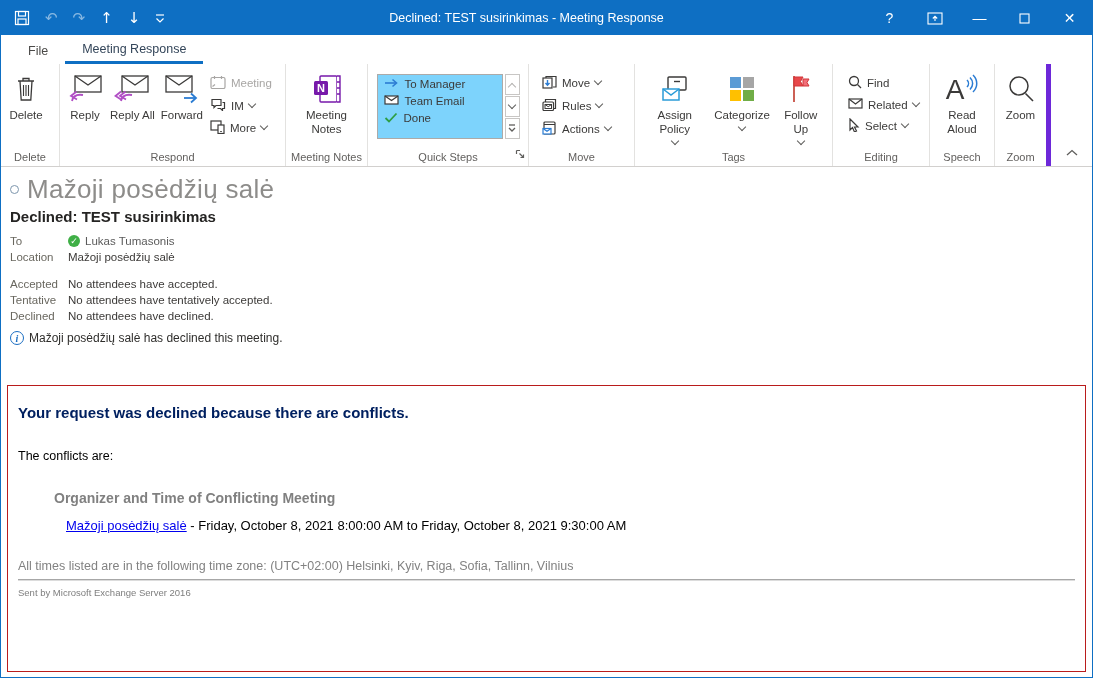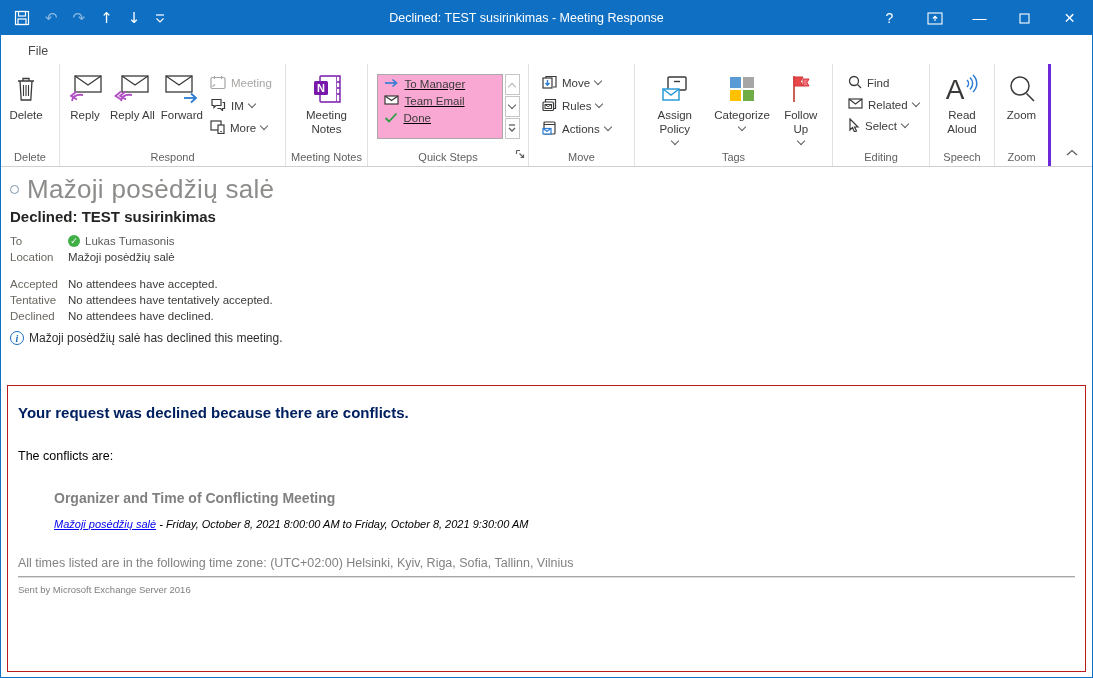--- a/index.html
+++ b/index.html
@@ -34,21 +34,21 @@
   .small-col { display:flex; flex-direction:column; padding-top:7px; gap:5px; }
   .btn-sm { display:flex; align-items:center; gap:5px; font-size:11.5px; color:#3b3a39; padding:1px 4px; white-space:nowrap; }
   .btn-sm.disabled { color:#a8a6a4; }
   .chev { width:6px; height:6px; border-right:1.4px solid #5f5e5c; border-bottom:1.4px solid #5f5e5c;
           transform:rotate(45deg); display:inline-block; margin-top:-4px; flex-shrink:0; }
   .chev.up { transform:rotate(-135deg); margin-top:4px; }
   .chev.lite { border-color:#b5b3b1; }
 
   
   .qs-wrap { display:flex; padding-top:7px; gap:2px; }
-  .qs-box { border:1px solid #acaaa8; width:126px; background:#f9a8d4;text-decoration:underline; }
+  .qs-box { border:1px solid #acaaa8; width:126px; background:#7dd3fc; }
   .qs-item { display:flex; align-items:center; gap:6px; font-size:11.5px; color:#3b3a39; padding:2.5px 6px; }
   .qs-btns { display:flex; flex-direction:column; gap:1px; }
   .qs-btn { width:15px; height:21px; border:1px solid #c8c6c4; display:flex; align-items:center; justify-content:center; background:#fff; }
   .launcher { position:absolute; right:3px; bottom:3px; }
 
   .collapse-btn { position:absolute; right:14px; bottom:6px; }
 
   
   .content { flex:1; position:relative; background:#fff; }
   .msg-header { position:absolute; top:0; left:0; right:0; height:218px; padding-left:9px; }
@@ -72,21 +72,21 @@
   .info-row { margin-top:9px; display:flex; align-items:center; gap:5px; font-size:12px; color:#2f2e2c; }
   .info-ic { width:14px; height:14px; border-radius:50%; border:1.3px solid #1b6ec2; color:#1b6ec2;
              font-size:10px; font-style:italic; font-family:"Liberation Serif",serif; font-weight:bold;
              display:inline-flex; align-items:center; justify-content:center; flex-shrink:0; }
 
   
   .body-box { position:absolute; left:6px; right:6px; top:218px; bottom:5px; border:1px solid #b91c1c; background:#fff; overflow:hidden; }
   .body-heading { margin:18px 16px 0 10px; font-size:15px; font-weight:bold; color:#002060; }
   .body-intro { margin:28px 16px 0 10px; font-size:12.5px; color:#000; }
   .conflict-header { margin:27px 16px 0 46px; font-size:14px; font-weight:bold; color:#808080; }
-  .conflict-line { margin:12px 16px 0 46px; font-size:11px; color:#000;font-style:italic; }
+  .conflict-line { margin:12px 16px 0 58px; font-size:13px; color:#000; }
   .conflict-link { color:#0000ee; text-decoration:underline; }
   .tz-note { margin:26px 10px 0 10px; font-size:12.5px; color:#828282; }
   .body-hr { margin:6px 10px 0 10px; border:none; border-top:1px solid #a7a7a7; border-bottom:1px solid #dcdcdc; height:2px; }
   .sent-by { margin:6px 16px 0 10px; font-size:9.5px; color:#7e7e7e; }
 </style>
 </head>
 <body>
 
 <div class="window">
 
@@ -124,20 +124,21 @@
         <svg width="11" height="11" viewBox="0 0 11 11">
             <rect x="1" y="1" width="9" height="9" fill="none" stroke="#fff" stroke-width="1.1"></rect>
           </svg>
       </div>
       <div class="ctrl">✕</div>
     </div>
   </div>
 
   <div class="tabrow">
     <div class="tab">File</div>
+    <div class="tab active">Meeting Response</div>
   </div>
 
   <div class="ribbon">
 
     <div class="rgroup" style="width:59px;">
       <div class="btn-lg">
         <span class="ic">
           <svg width="22" height="28" viewBox="0 0 22 28">
               <path d="M3 6h16M8 6V3.5h6V6" stroke="#3b3a39" stroke-width="1.3" fill="none"></path>
               <path d="M5 6l1.2 19h9.6L17 6" stroke="#3b3a39" stroke-width="1.3" fill="none"></path>
@@ -412,21 +413,21 @@
               <path d="M22 6c2 2 2 5 0 7" stroke="#2b7cd3" stroke-width="1.5" fill="none"></path>
               <path d="M25 3.5c3.5 3.5 3.5 8.5 0 12" stroke="#2b7cd3" stroke-width="1.5" fill="none"></path>
               <path d="M28 1c5 5 5 12 0 17" stroke="#2b7cd3" stroke-width="1.5" fill="none"></path>
             </svg>
         </span>
         <span>Read Aloud</span>
       </div>
       <div class="grp-label">Speech</div>
     </div>
 
-    <div class="rgroup" style="width:56px; justify-content:center; border-right:3px solid #6d28d9;">
+    <div class="rgroup" style="width:56px; justify-content:center; border-right:5px solid #6d28d9;">
       <div class="btn-lg">
         <span class="ic">
           <svg width="30" height="30" viewBox="0 0 30 30">
               <circle cx="13" cy="12" r="9" fill="none" stroke="#3b3a39" stroke-width="1.5"></circle>
               <path d="M19.5 19.5L27 27" stroke="#3b3a39" stroke-width="1.6"></path>
             </svg>
         </span>
         <span>Zoom</span>
       </div>
       <div class="grp-label">Zoom</div>

